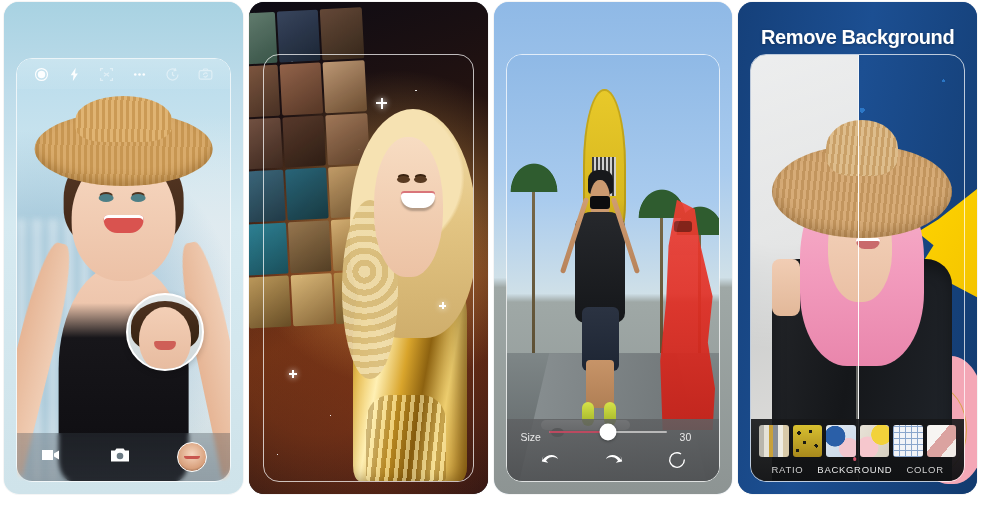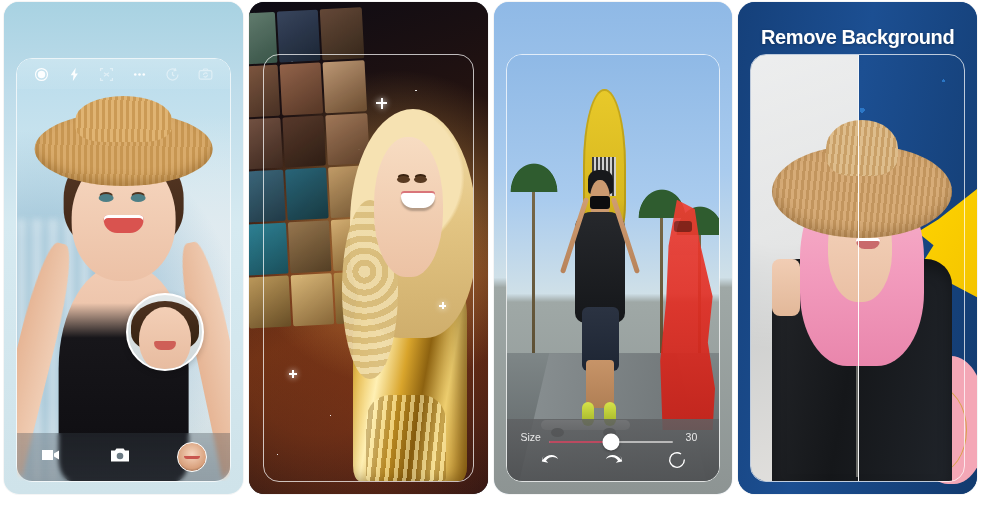--- a/index.html
+++ b/index.html
@@ -337,33 +337,33 @@
   .redghost{ position:absolute; right:2%; bottom:12%; width:28%; height:54%; z-index:19;
     background:linear-gradient(180deg,#ef4034 0%, #e02c22 48%, #c81f16 100%);
     clip-path:polygon(36% 0,66% 4%,74% 18%,96% 42%,88% 62%,100% 82%,96% 100%,12% 100%,8% 70%,18% 44%,22% 20%);
     opacity:.92; }
   .redghost:after{ content:""; position:absolute; left:32%; top:9%; width:30%; height:5%;
     background:rgba(60,10,8,.55); border-radius:3px; }
   .ctl3{
     position:absolute; left:0; right:0; bottom:0; height:62px; z-index:30;
     background:linear-gradient(180deg,rgba(95,97,99,.86),rgba(80,82,84,.92));
   }
-  .slider-row{ display:flex; align-items:flex-end; gap:8px; padding:12px 22px 0 14px; }
+  .slider-row{ display:flex; align-items:flex-start; gap:8px; padding:12px 28px 0 14px; }
   .sl-label{ color:#e9e9e9; font-size:10.5px; }
   .sl-track{ position:relative; flex:1; height:2px; background:#b9b9b9; border-radius:2px; }
   .sl-fill{ position:absolute; left:0; top:0; height:2px; width:50%;
     background:linear-gradient(90deg,#c04a63,#b64a5f); border-radius:2px; }
   .sl-knob{ position:absolute; left:50%; top:50%; transform:translate(-50%,-50%);
     width:17px; height:17px; border-radius:50%; background:#fff;
     box-shadow:0 1px 3px rgba(0,0,0,.35); }
   .sl-val{ color:#e9e9e9; font-size:10.5px; min-width:16px; text-align:right; }
   .btn-row{ display:flex; align-items:center; justify-content:center; gap:42px; padding-top:7px; }
 
   
-  .p4{ background:linear-gradient(180deg,#1d4f90 0%,#1b4d8e 20%,#16457f 100%);border-radius:17px; }
+  .p4{ background:linear-gradient(180deg,#1d4f90 0%,#1b4d8e 20%,#16457f 100%); }
   .bg4{ position:absolute; inset:0;
     background:linear-gradient(100deg,#15407a 0%, #1c4f92 42%, #123a6e 100%); }
   .dots4{ position:absolute; inset:0;
     background-image:
       radial-gradient(4px 4px at 20% 12%, #2f7fd0 50%, transparent 51%),
       radial-gradient(5px 5px at 52% 22%, #2f7fd0 50%, transparent 51%),
       radial-gradient(4px 4px at 72% 34%, #2f7fd0 50%, transparent 51%),
       radial-gradient(3px 3px at 86% 16%, #2f7fd0 50%, transparent 51%),
       radial-gradient(5px 5px at 90% 52%, #2f7fd0 50%, transparent 51%),
       radial-gradient(4px 4px at 66% 8%, #2f7fd0 50%, transparent 51%);
@@ -647,16 +647,47 @@
         <div class="hair4"></div>
         <div class="face4">
           <div class="eye4 l"></div>
           <div class="eye4 r"></div>
           <div class="smile4"></div>
         </div>
         <div class="hat4"></div>
         <div class="hand4"></div>
       </div>
 
+      <div class="ctl4">
+        <div class="thumbs">
+          <span class="thumb" style="background:
+                  linear-gradient(90deg,#b9b6ad 0 18%, #e5e2d8 18% 34%, #c9a13a 34% 46%, #8a8f96 46% 62%, #efece2 62% 80%, #d8c9a8 80% 100%)"></span>
+          <span class="thumb" style="background:
+                  radial-gradient(3px 3px at 20% 25%, #1a1a14 60%, transparent 61%),
+                  radial-gradient(3px 3px at 60% 20%, #1a1a14 60%, transparent 61%),
+                  radial-gradient(3px 3px at 40% 55%, #1a1a14 60%, transparent 61%),
+                  radial-gradient(3px 3px at 80% 65%, #1a1a14 60%, transparent 61%),
+                  radial-gradient(3px 3px at 15% 80%, #1a1a14 60%, transparent 61%),
+                  linear-gradient(#d8c030,#a8891c)"></span>
+          <span class="thumb" style="background:
+                  radial-gradient(circle at 30% 35%, #2a5fa8 0 34%, transparent 36%),
+                  radial-gradient(circle at 76% 72%, #f2c7cf 0 30%, transparent 32%),
+                  linear-gradient(150deg,#dfe7f0,#c9d8e8)"></span>
+          <span class="thumb" style="background:
+                  radial-gradient(circle at 74% 30%, #f2d23a 0 32%, transparent 34%),
+                  radial-gradient(circle at 26% 70%, #f6c7cd 0 34%, transparent 36%),
+                  linear-gradient(120deg,#e8e2d6,#d6cfc0)"></span>
+          <span class="thumb" style="background:
+                  repeating-linear-gradient(90deg,#8aa6cc 0 1px, transparent 1px 6px),
+                  repeating-linear-gradient(0deg,#8aa6cc 0 1px, transparent 1px 6px),
+                  #f2f4f8"></span>
+          <span class="thumb" style="background:linear-gradient(130deg,#f7f5f2 0 40%, #dba3a0 40% 72%, #f2ece8 72% 100%)"></span>
+        </div>
+        <div class="tabs4">
+          <span class="tab4">RATIO</span>
+          <span class="tab4 active">BACKGROUND</span>
+          <span class="tab4">COLOR</span>
+        </div>
+      </div>
     </div>
   </div>
 
 </div>
 
 </body></html>

